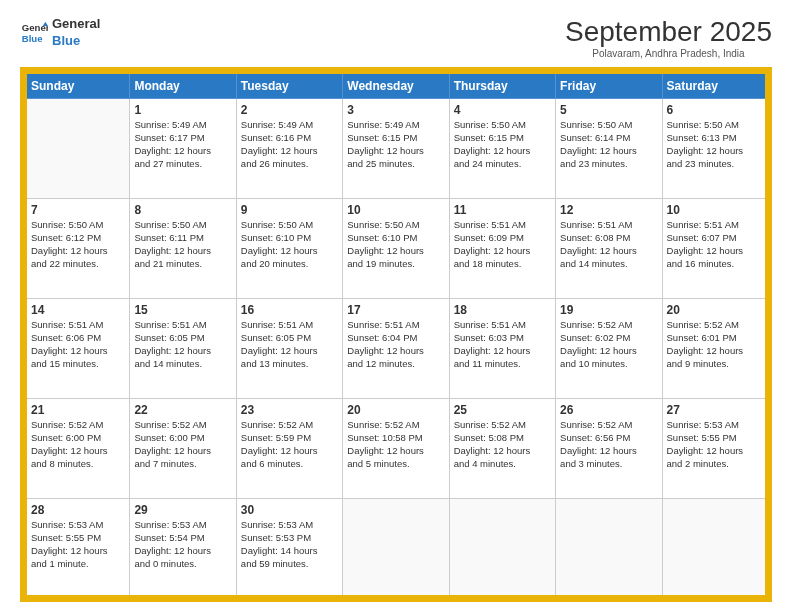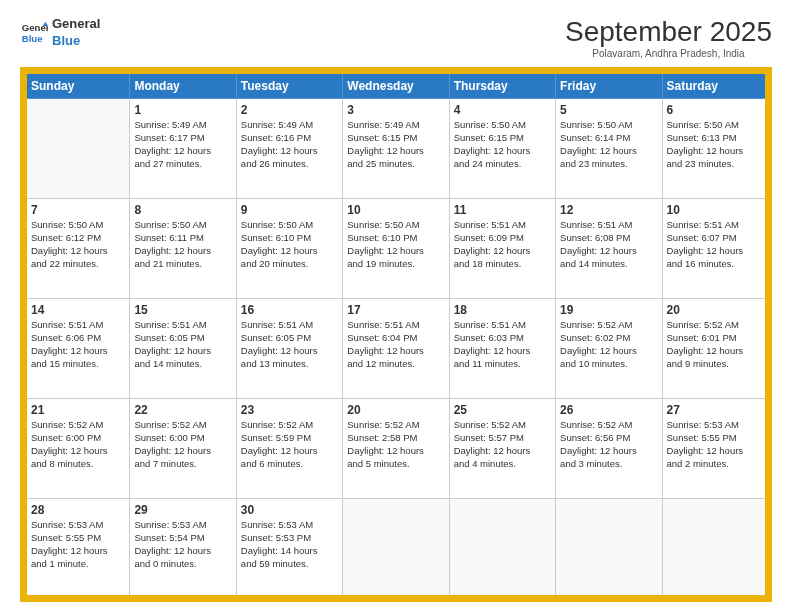--- a/index.html
+++ b/index.html
@@ -280,28 +280,28 @@
           <td>
             <span class="day-num">23</span>
             <div>Sunrise: 5:52 AM</div>
             <div>Sunset: 5:59 PM</div>
             <div>Daylight: 12 hours</div>
             <div>and 6 minutes.</div>
           </td>
           <td>
             <span class="day-num">20</span>
             <div>Sunrise: 5:52 AM</div>
-            <div>Sunset: 2:58 PM</div>
+            <div>Sunset: 10:58 PM</div>
             <div>Daylight: 12 hours</div>
             <div>and 5 minutes.</div>
           </td>
           <td>
             <span class="day-num">25</span>
             <div>Sunrise: 5:52 AM</div>
-            <div>Sunset: 5:57 PM</div>
+            <div>Sunset: 5:08 PM</div>
             <div>Daylight: 12 hours</div>
             <div>and 4 minutes.</div>
           </td>
           <td>
             <span class="day-num">26</span>
             <div>Sunrise: 5:52 AM</div>
             <div>Sunset: 6:56 PM</div>
             <div>Daylight: 12 hours</div>
             <div>and 3 minutes.</div>
           </td>

